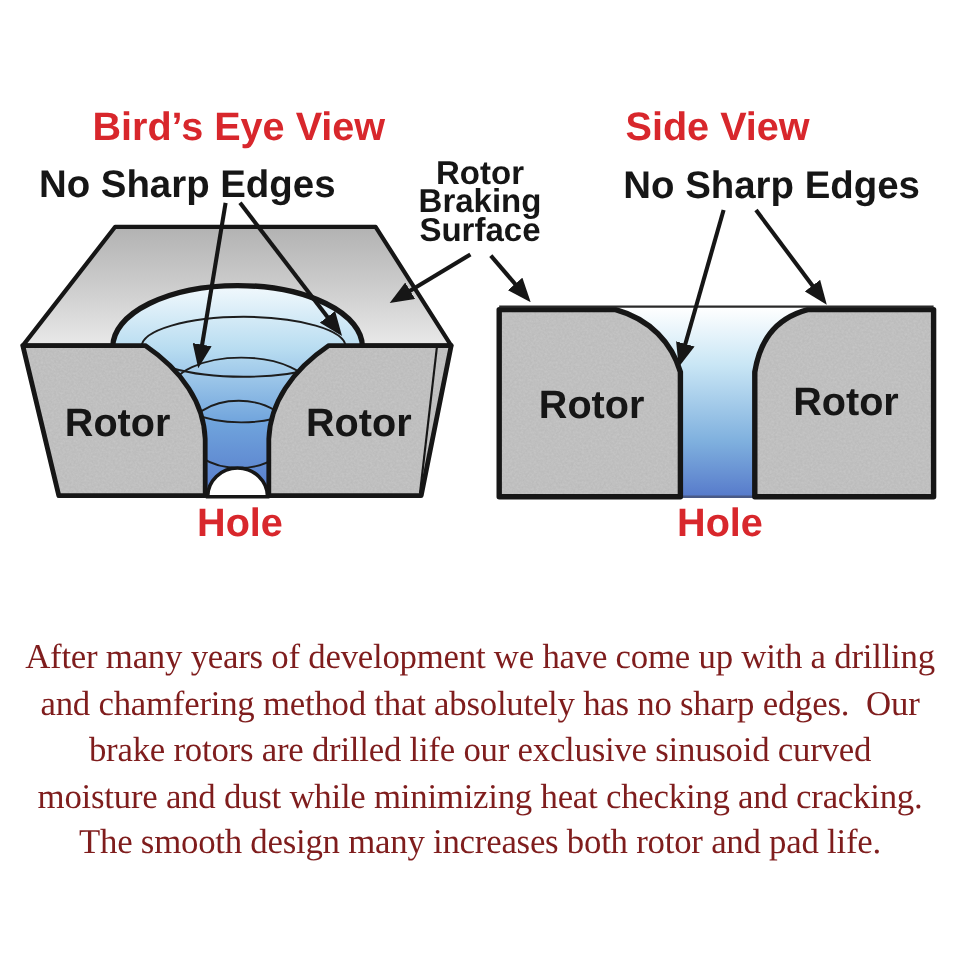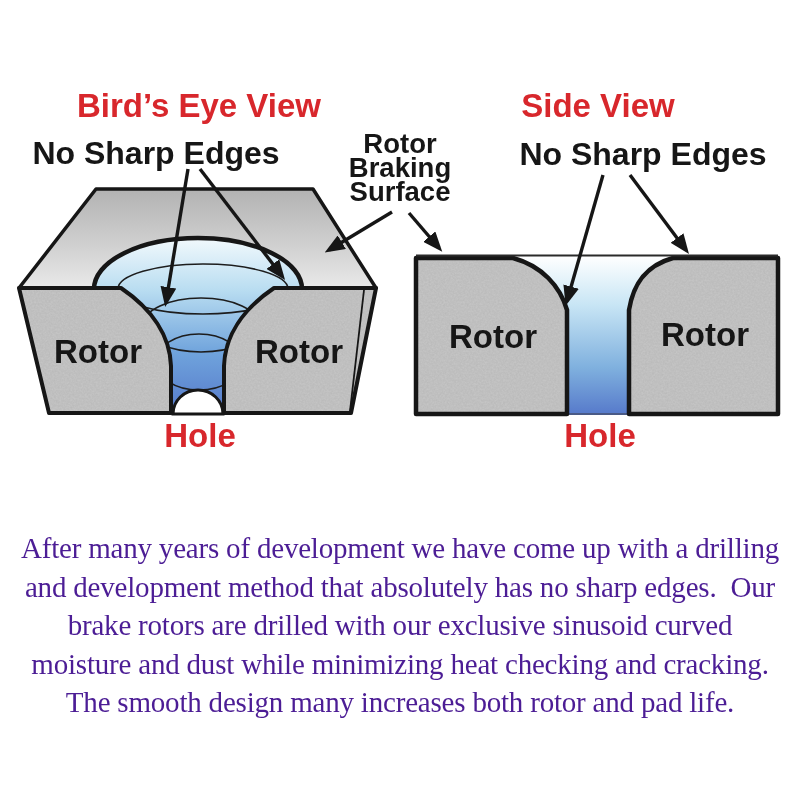--- a/index.html
+++ b/index.html
@@ -6,21 +6,21 @@
   .page{position:relative;width:800px;height:800px;background:#ffffff;overflow:hidden;
         font-family:"Liberation Sans",sans-serif;}
   .diagram-wrap{position:absolute;left:0;top:0;width:800px;height:480px;}
   svg text{font-family:"Liberation Sans",sans-serif;}
   .t-title{font-weight:bold;font-size:33px;}
   .t-label{font-weight:bold;font-size:32px;}
   .t-rbs{font-weight:bold;font-size:27.5px;}
   .t-rotor{font-weight:bold;font-size:33px;}
   .t-hole{font-weight:bold;font-size:33px;}
   .paragraph{position:absolute;left:0;top:529px;width:800px;text-align:center;
-             font-family:"Liberation Serif",serif;font-size:29px;color:#4c1d95;
+             font-family:"Liberation Serif",serif;font-size:29px;color:#7f1d1d;
              line-height:38.5px;letter-spacing:-0.2px;}
   .paragraph .pline{white-space:pre;}
 </style>
 </head>
 <body>
 
 <div class="page">
 
   <div class="diagram-wrap">
     <svg width="800" height="480" viewBox="0 0 800 480">
@@ -126,19 +126,19 @@
         <path d="M 392,212 L 329,250" marker-end="url(#ah)"></path>
         <path d="M 409,213 L 439,248" marker-end="url(#ah)"></path>
         <path d="M 603,175 L 567,301" marker-end="url(#ah)"></path>
         <path d="M 630,175 L 686,250" marker-end="url(#ah)"></path>
       </g>
     </svg>
   </div>
 
   <div class="paragraph">
     <div class="pline">After many years of development we have come up with a drilling</div>
-    <div class="pline">and development method that absolutely has no sharp edges.  Our</div>
-    <div class="pline">brake rotors are drilled with our exclusive sinusoid curved</div>
+    <div class="pline">and chamfering method that absolutely has no sharp edges.  Our</div>
+    <div class="pline">brake rotors are drilled life our exclusive sinusoid curved</div>
     <div class="pline">moisture and dust while minimizing heat checking and cracking.</div>
     <div class="pline">The smooth design many increases both rotor and pad life.</div>
   </div>
 
 </div>
 
 </body></html>

